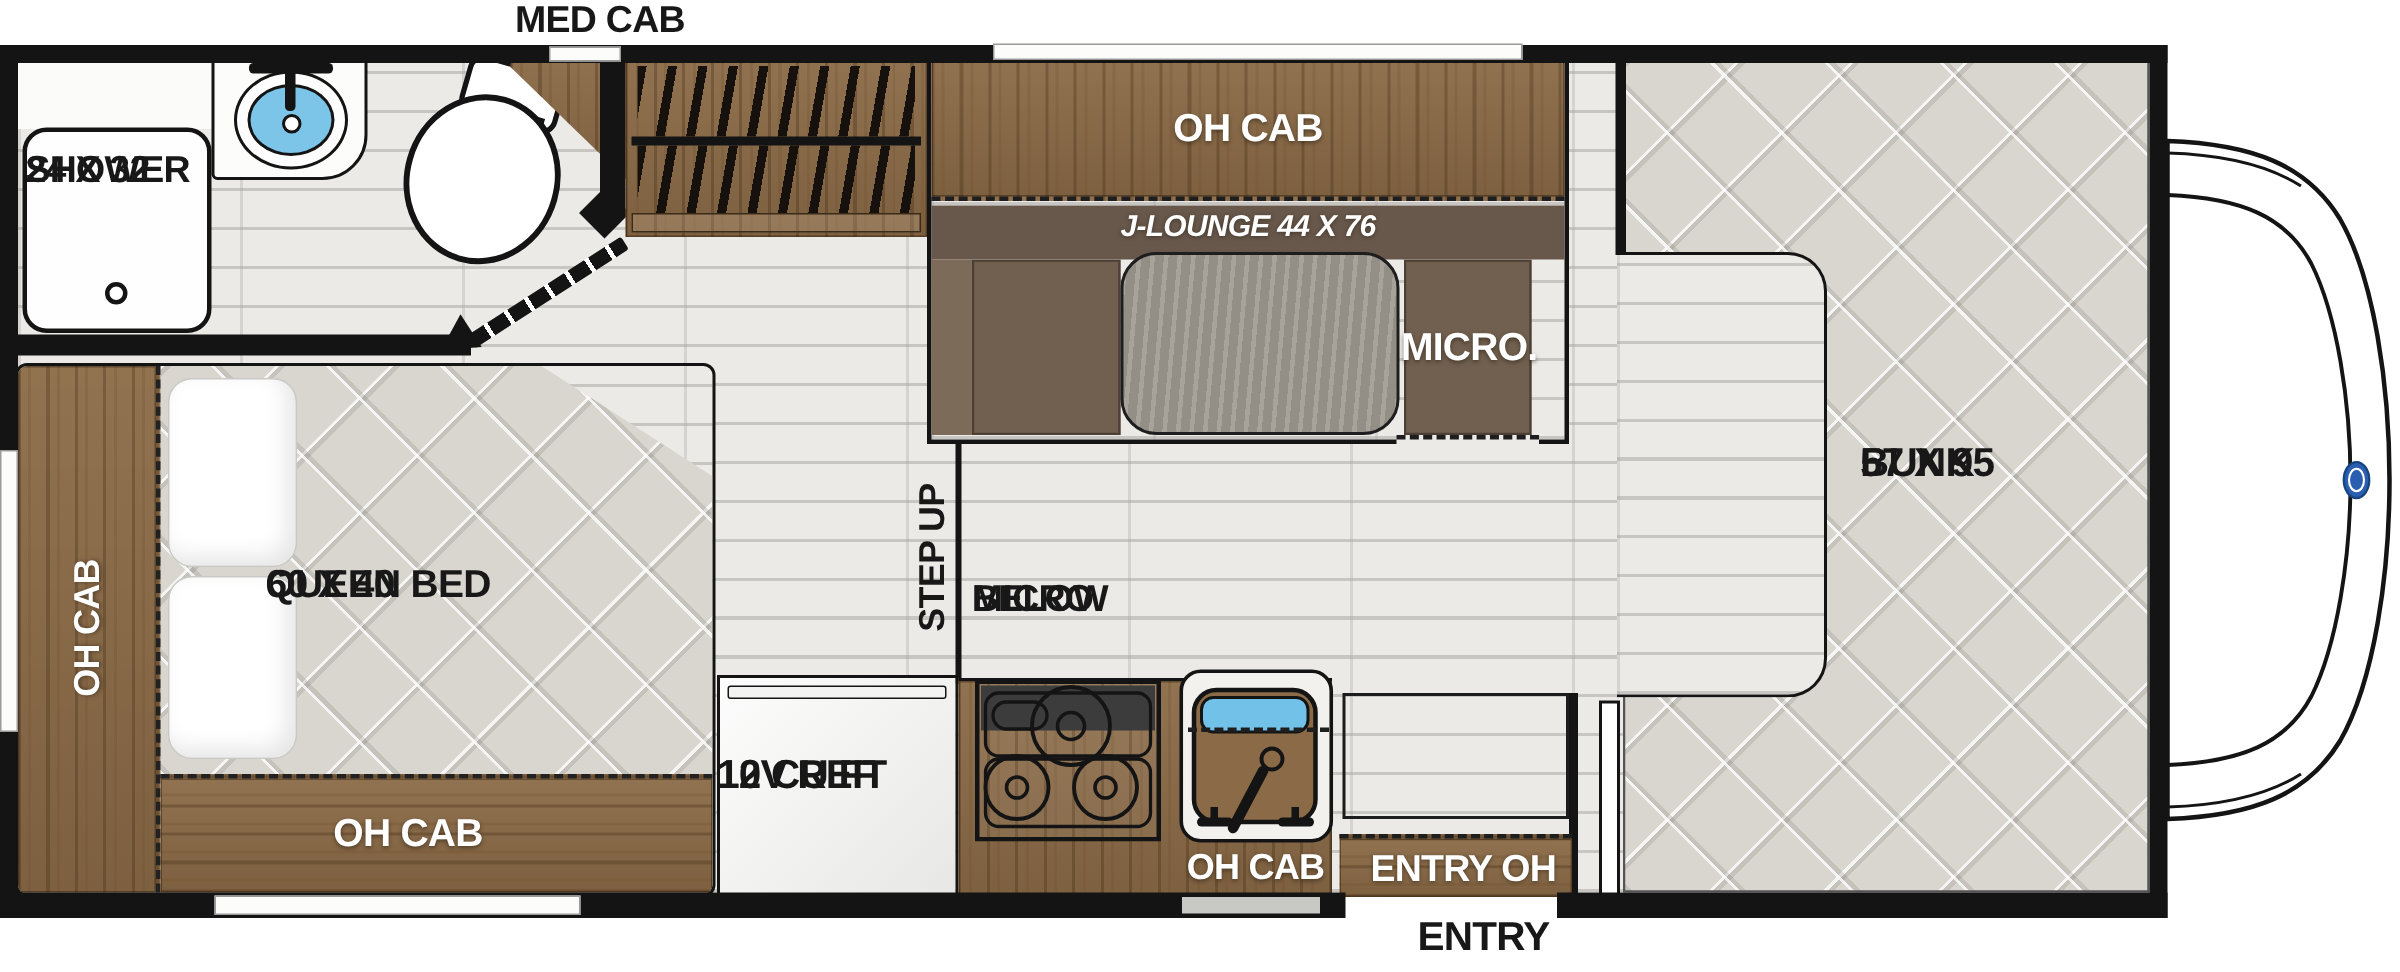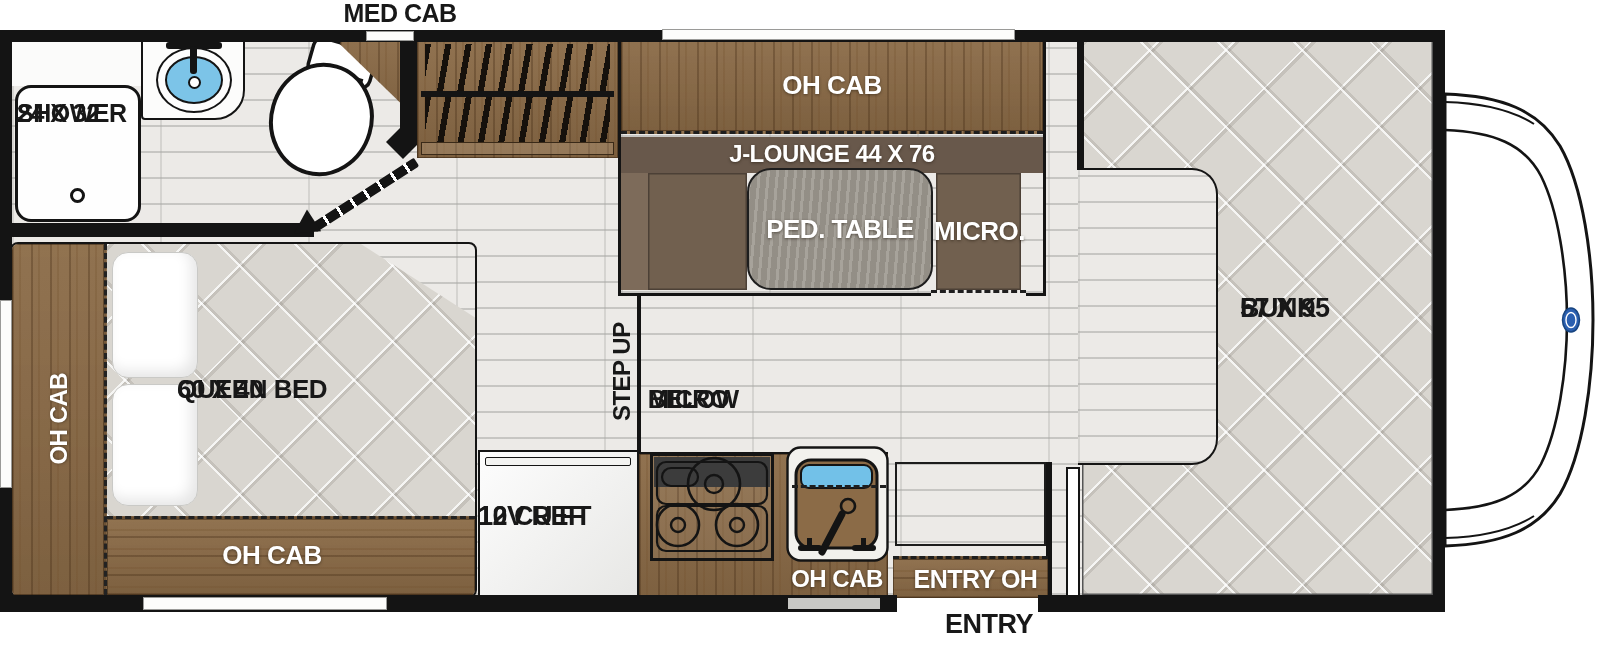--- a/index.html
+++ b/index.html
@@ -95,25 +95,24 @@
     <div class="lbl light" style="left:150px;top:298px;width:220px;font-size:26px;">OH CAB</div>
   </div>
 
   <div class="wall" style="left:637px;top:296px;width:4px;height:160px;"></div>
   <div class="lbl dark" style="left:566px;top:359px;width:112px;font-size:24px;transform:rotate(-90deg);">STEP UP</div>
 
   <div class="floor" style="left:618px;top:38px;width:428px;height:258px;border-left:3px solid #141414;border-right:3px solid #141414;border-bottom:3px solid #141414;overflow:visible;">
     <div class="wood" style="left:0px;top:0px;width:422px;height:96px;border-bottom:3px dashed #1e1e1e;"></div>
     <div class="lbl light" style="left:100px;top:34px;width:222px;font-size:26px;">OH CAB</div>
     <div style="left:0px;top:99px;width:422px;height:36px;background:#68584b;"></div>
-    <div class="lbl light" style="left:80px;top:103px;width:262px;font-size:24px;">J-LOUNGE 44 X 76</div>
+    <div class="lbl light" style="left:80px;top:103px;width:262px;font-size:20px;font-style:italic;">J-LOUNGE 44 X 76</div>
     <div style="left:0px;top:135px;width:27px;height:117px;background:#7d6b5a;"></div>
     <div style="left:27px;top:135px;width:99px;height:117px;background:#71604f;box-shadow:inset 0 0 0 1.5px #4c4036;"></div>
     <div style="left:126px;top:130px;width:186px;height:122px;background:#9b968d;background-image:repeating-linear-gradient(95deg,rgba(255,255,255,.12) 0 3px,rgba(0,0,0,.05) 3px 9px);border:2.5px solid #1e1e1e;border-radius:24px;"></div>
-    <div class="lbl light" style="left:136px;top:178px;width:166px;font-size:26px;">PED. TABLE</div>
     <div style="left:315px;top:135px;width:85px;height:117px;background:#71604f;box-shadow:inset 0 0 0 1.5px #4c4036;"></div>
     <div class="lbl light" style="left:313px;top:180px;width:90px;font-size:26px;">MICRO.</div>
     <div style="left:310px;top:252px;width:95px;height:8px;background:#eceae7;border-top:3px dashed #1e1e1e;"></div>
   </div>
 
   <div style="left:478px;top:450px;width:161px;height:148px;background:linear-gradient(135deg,#fdfdfd,#e7e7e5);border:2.5px solid #141414;">
     <div style="left:5px;top:5px;width:146px;height:9px;background:#f3f3f1;border:1.5px solid #141414;border-radius:2px;"></div>
   </div>
   <div class="lbl dark" style="left:478px;top:502px;width:161px;font-size:27px;">
     <div>10 CU FT</div>

